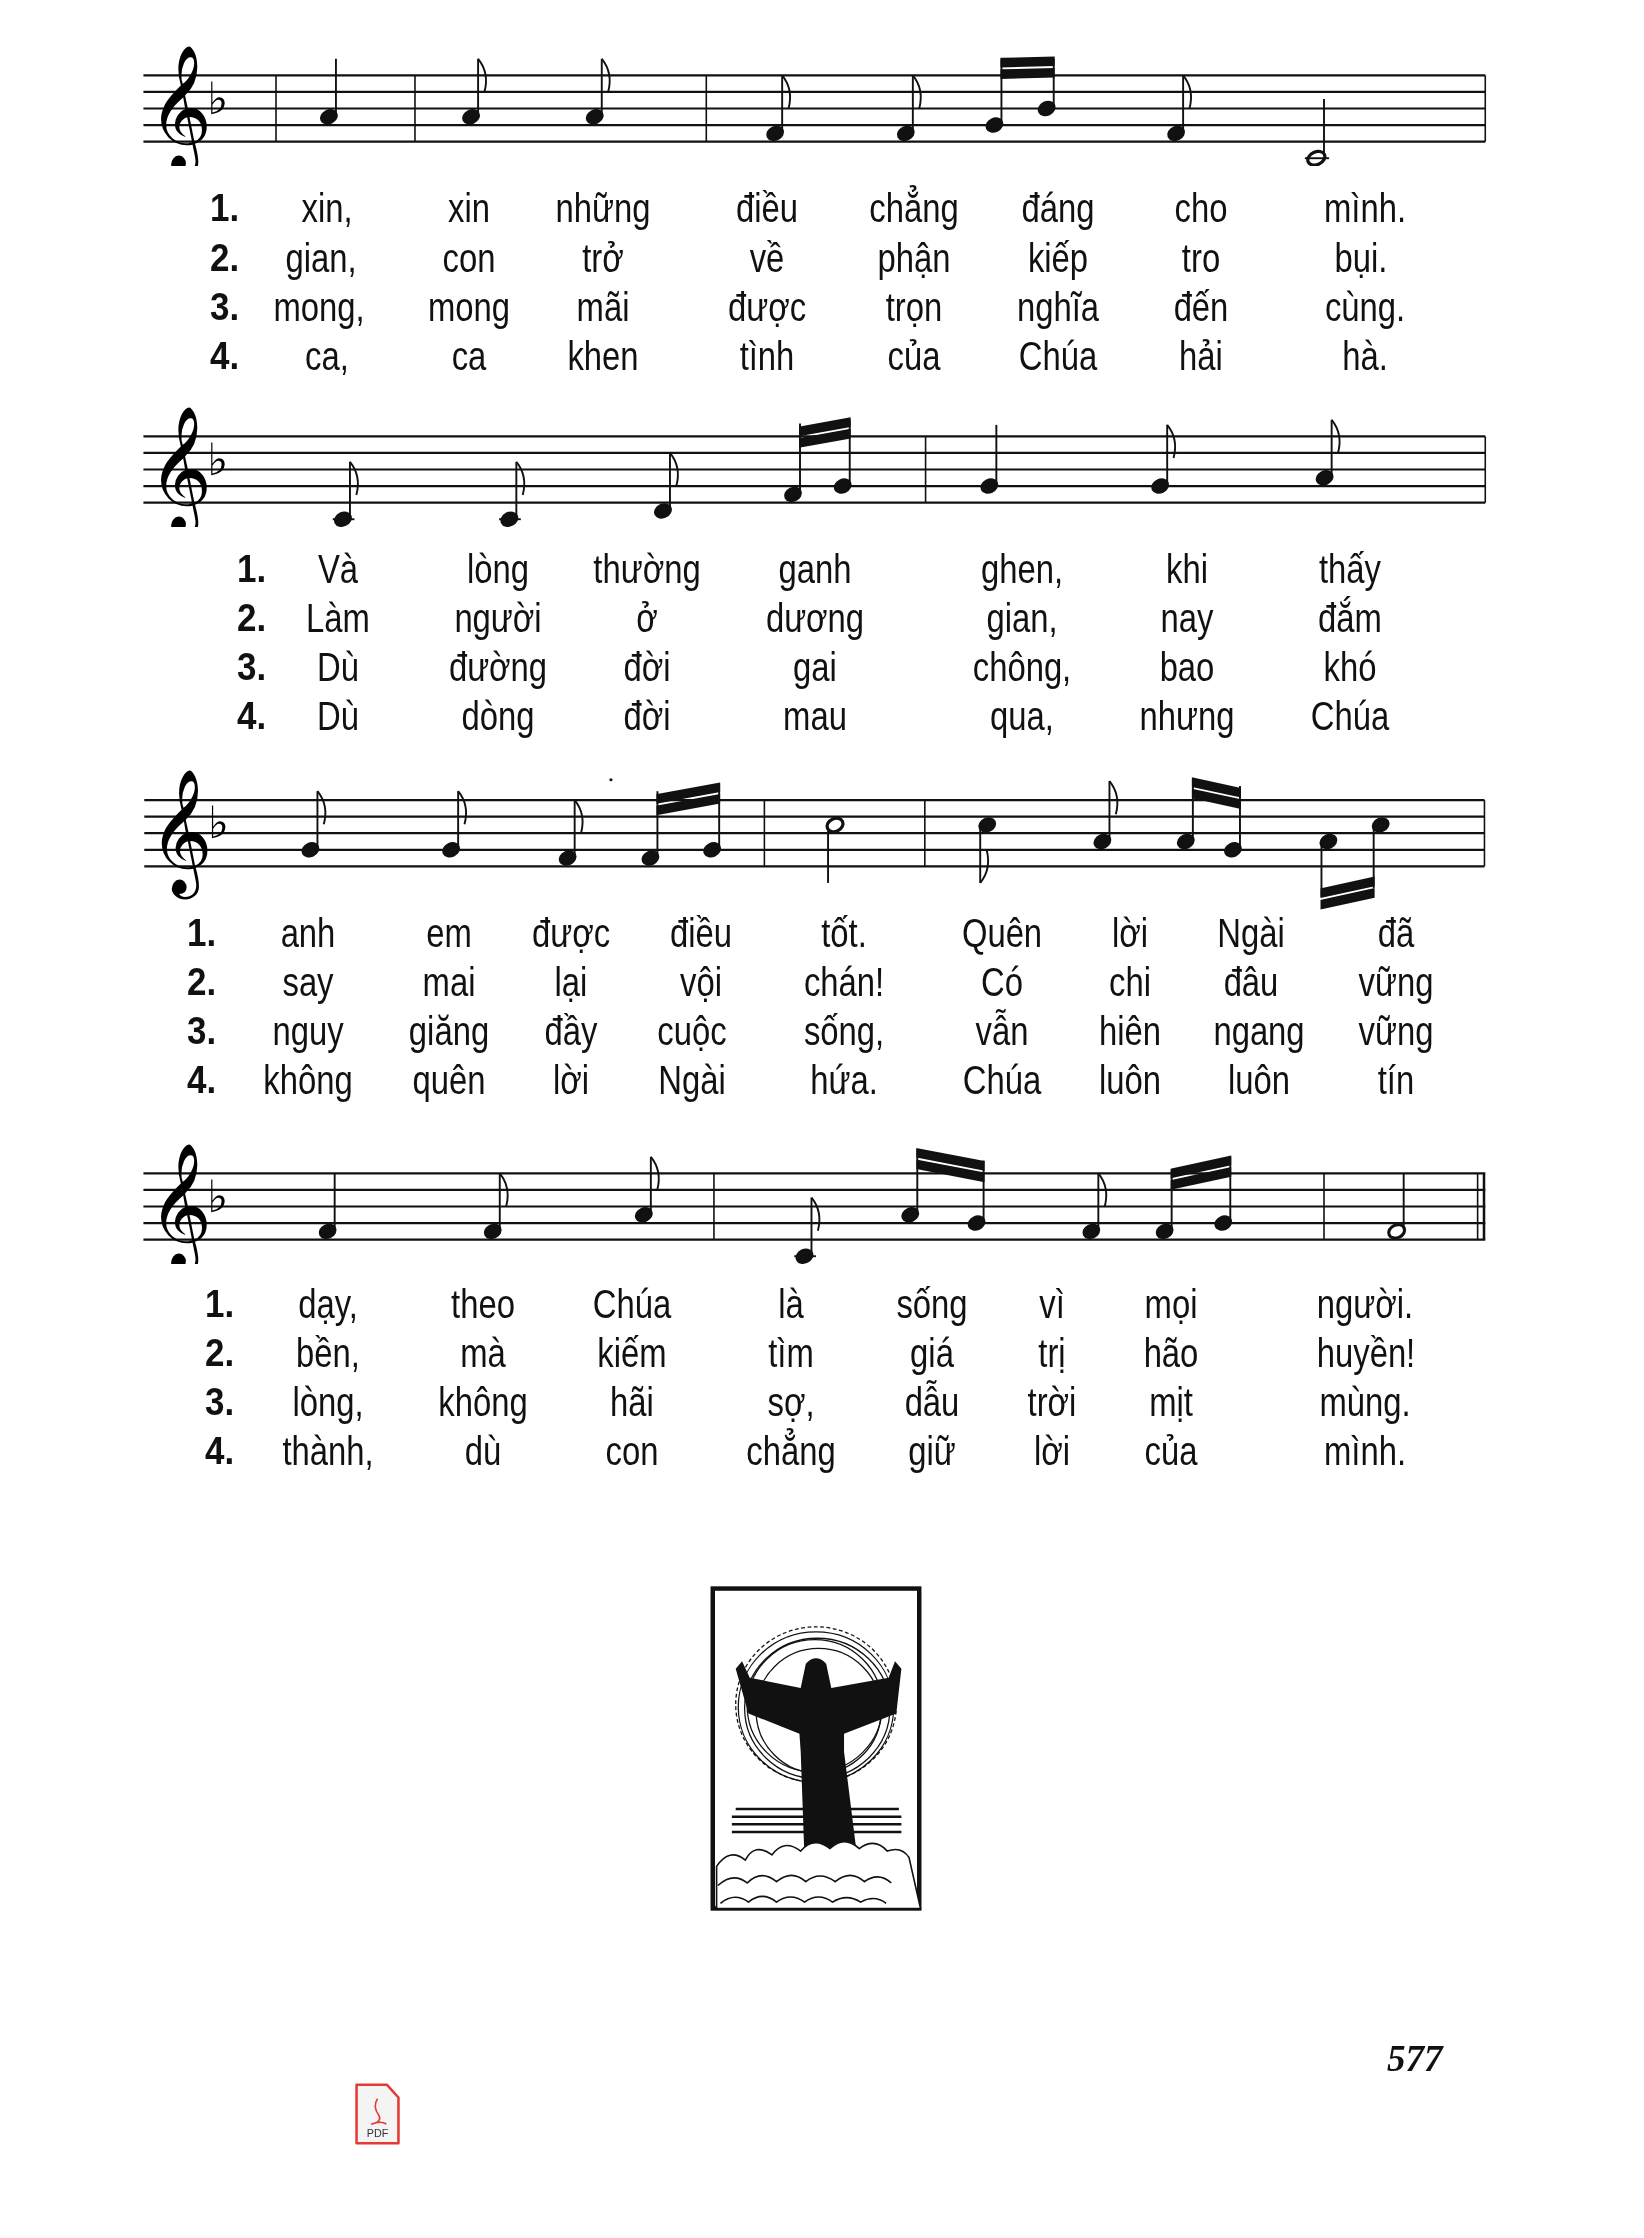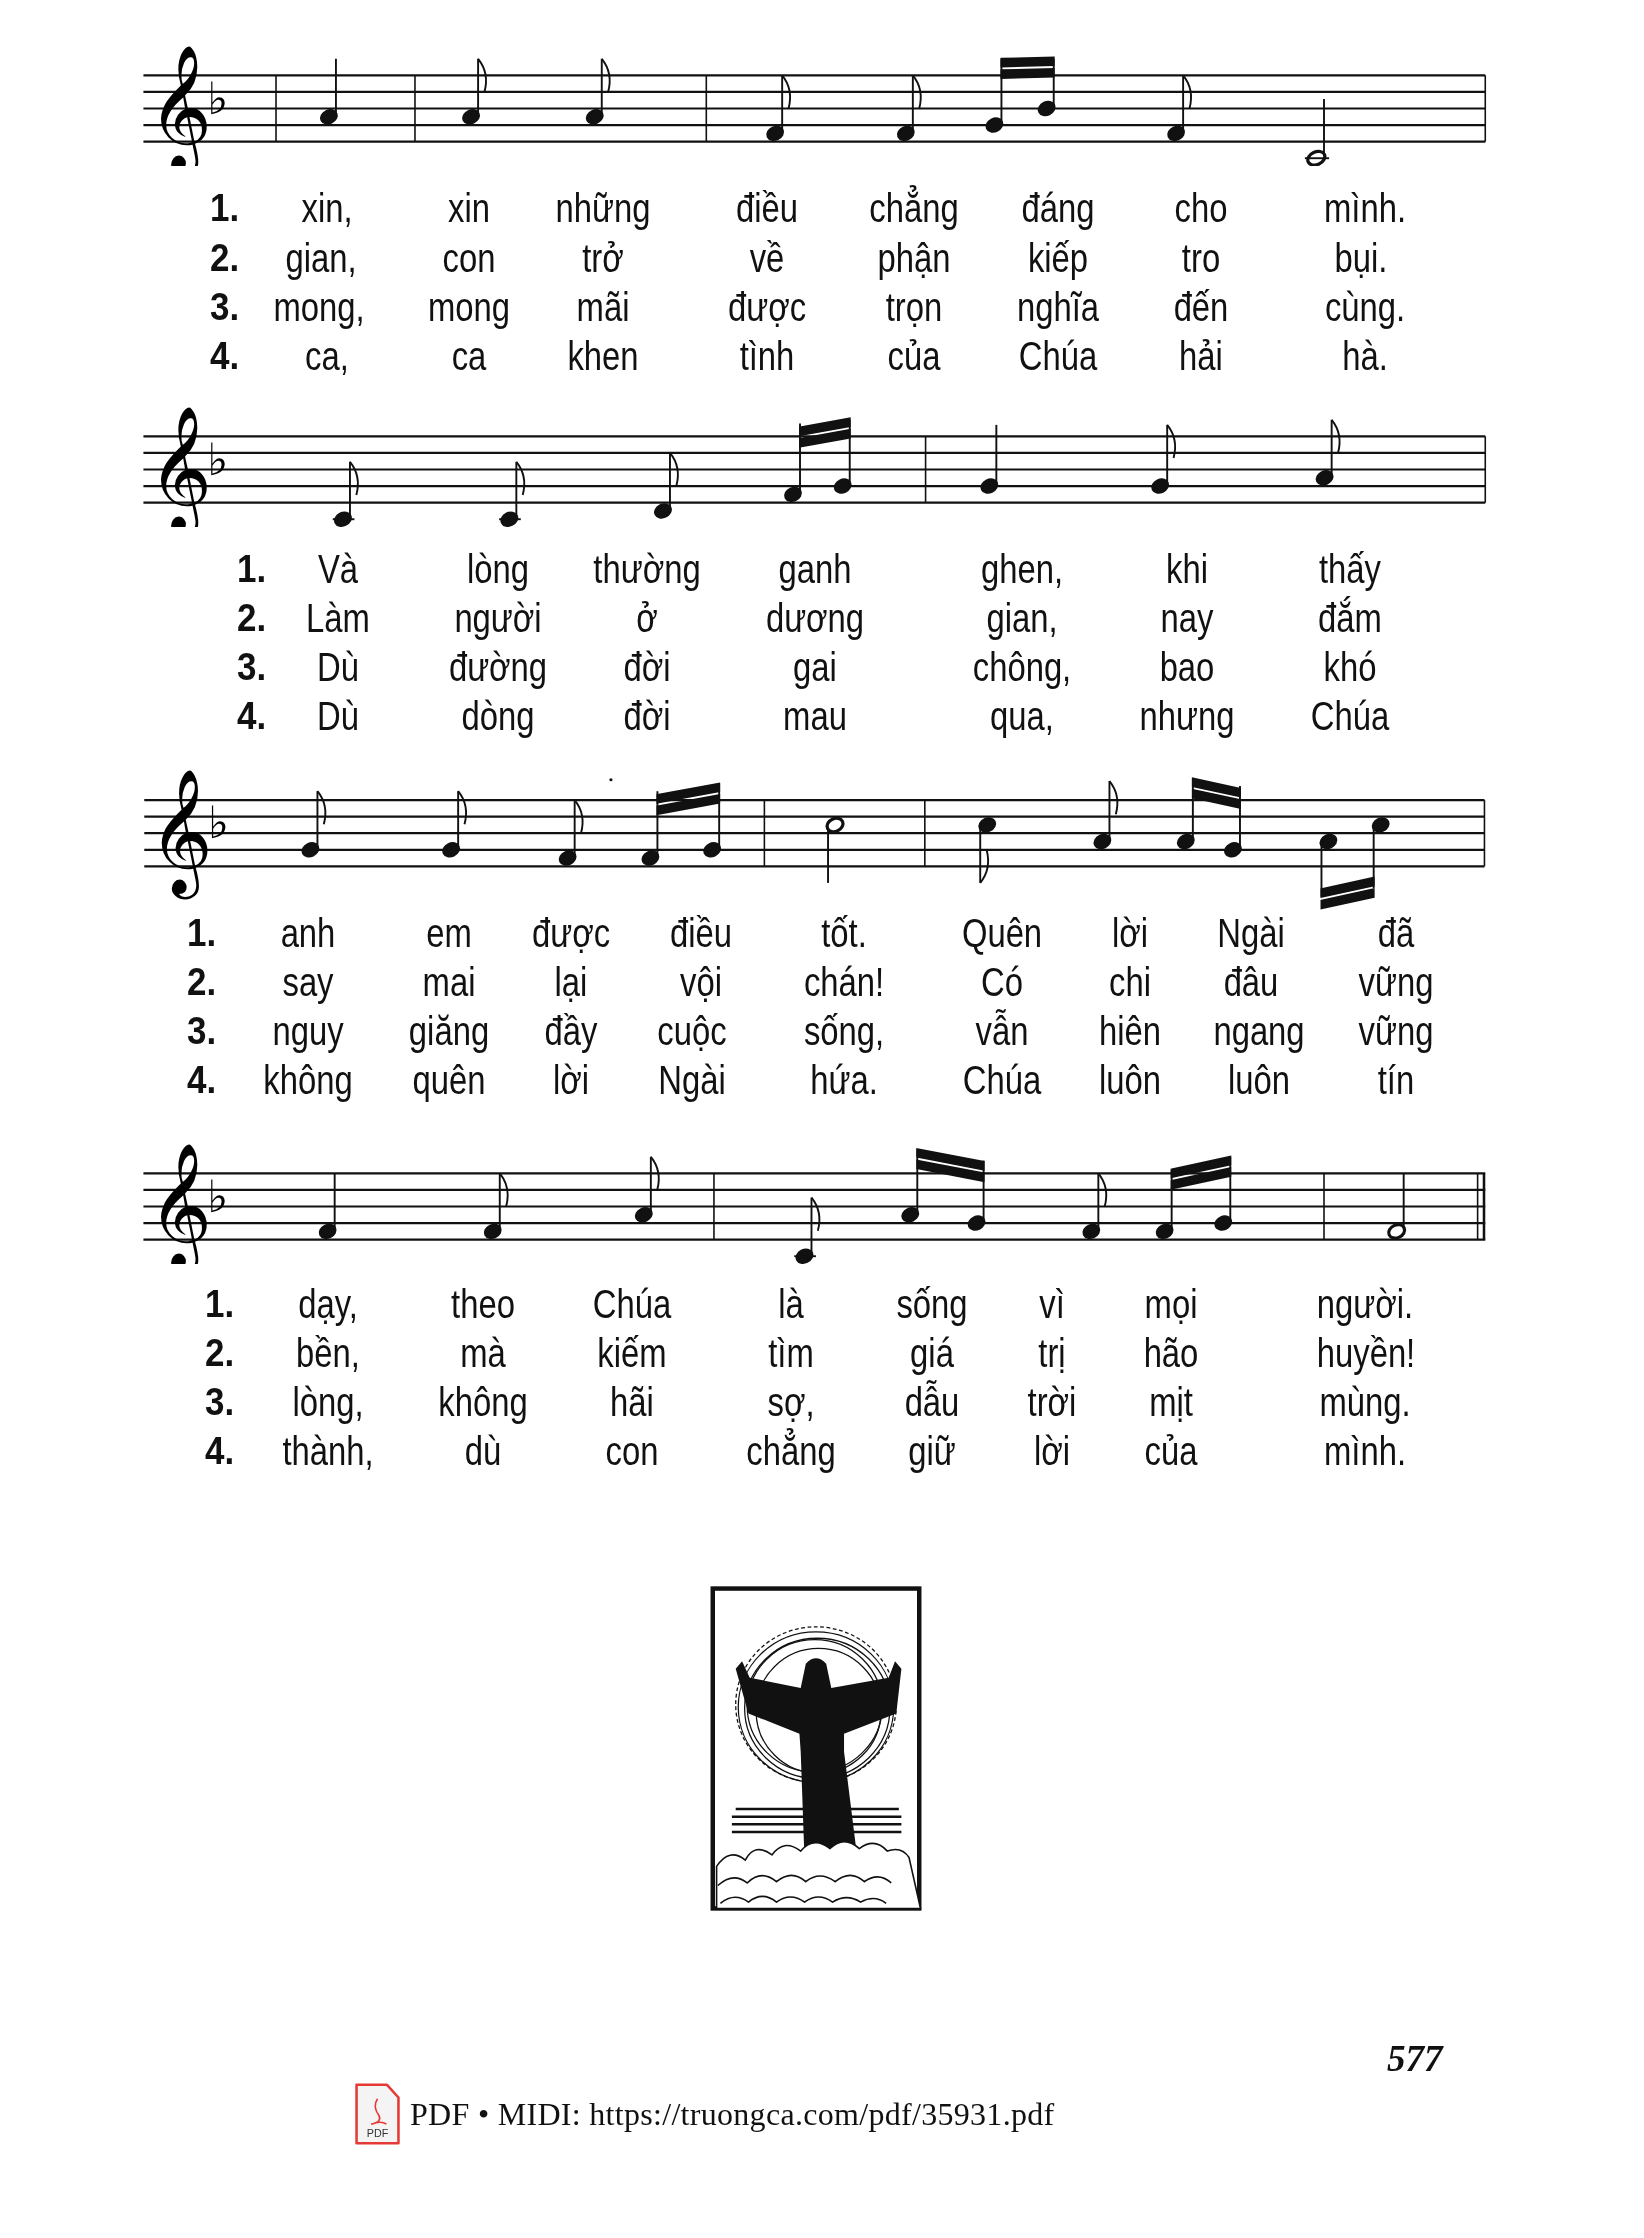--- a/index.html
+++ b/index.html
@@ -428,15 +428,14 @@
 </div>
 
 <div class="page-number">577</div>
 
 <div class="footer">
   <svg class="pdf-icon" viewBox="0 0 74 100">
     <path d="M4 4 L52 4 L70 24 L70 96 L4 96 Z" fill="#f4f4f4" stroke="#e53935" stroke-width="4" stroke-linejoin="round"></path>
     <path d="M37 26 q-8 12 2 26 q6 10 -12 14 q16 -6 24 0" fill="none" stroke="#e53935" stroke-width="2.5"></path>
     <text x="37" y="86" font-size="17" font-family="Liberation Sans, sans-serif" text-anchor="middle" fill="#333">PDF</text>
   </svg>
-  <span class="footer-text">PDF • MIDI: https://truongca.com/pdf/35931.pdf</span>
 </div>
 
 
 </body></html>

